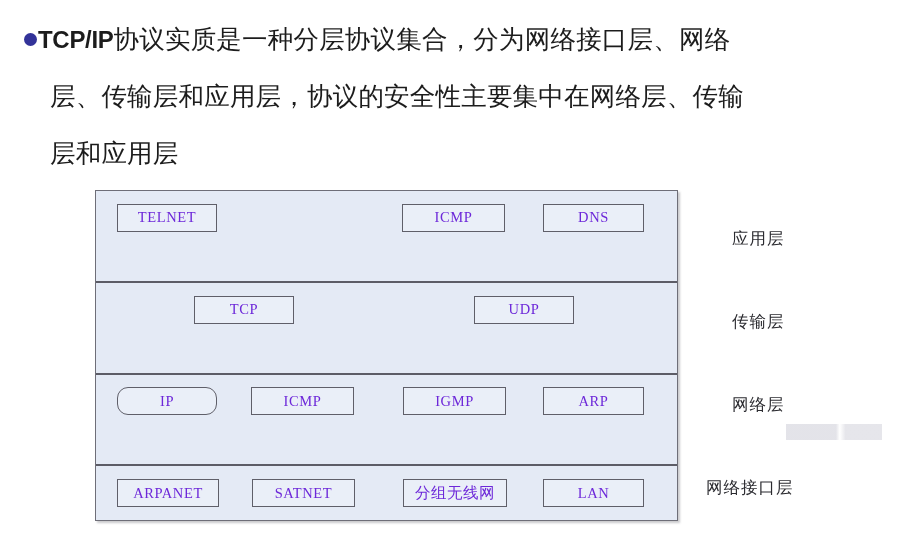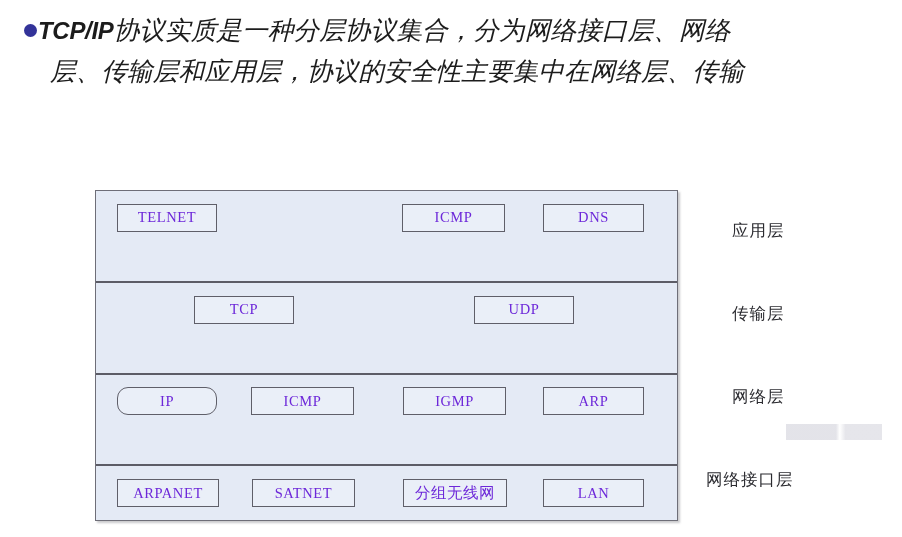--- a/index.html
+++ b/index.html
@@ -15,35 +15,35 @@
     overflow: hidden;
     font-family: "Liberation Serif", "DejaVu Serif", serif;
     color: #1a1a1a;
     -webkit-font-smoothing: antialiased;
   }
 
   
   .bullet-block {
     position: absolute;
     left: 24px;
-    top: 10px;
+    top: 19px;
     width: 856px;
-    font-style: italic;
   }
   .bullet-line {
     display: block;
     font-family: "Liberation Serif", "DejaVu Serif", serif;
     font-size: 25.5px;
     line-height: 41px;
     color: #1c1c1c;
     letter-spacing: 0.2px;
     white-space: nowrap;
   }
   .bullet-line.l2, .bullet-line.l3 {
     padding-left: 26px;
+    margin-top: 16px;
   }
   .bullet-dot {
     display: inline-block;
     width: 13px;
     height: 13px;
     border-radius: 50%;
     background: #333399;
     vertical-align: 2px;
     margin-right: 1px;
   }
@@ -100,21 +100,21 @@
   }
   .proto-box.cjk {
     font-size: 15.5px;
     letter-spacing: 0.5px;
   }
 
   
   .layer-names {
     position: absolute;
     left: 700px;
-    top: 190px;
+    top: 198px;
     width: 190px;
     height: 331px;
     display: flex;
     flex-direction: column;
   }
   .layer-name {
     flex: 1 1 0;
     display: flex;
     align-items: center;
     justify-content: flex-start;
@@ -145,20 +145,21 @@
   }
 </style>
 </head>
 <body>
 
 <div class="bullet-block">
   <span class="bullet-line l1">
     <span class="bullet-dot"></span><span class="lat-bold">TCP/IP</span><span>协议实质是一种分层协议集合，分为网络接口层、网络</span>
   </span>
   <span class="bullet-line l2">层、传输层和应用层，协议的安全性主要集中在网络层、传输</span>
+  <span class="bullet-line l3">层和应用层</span>
 </div>
 
 <div class="diagram-wrap">
   <div class="stack">
 
     <div class="layer-row">
       <div class="proto-box" style="left: 21px; width: 100px;">TELNET</div>
       <div class="proto-box" style="left: 306px; width: 103px;">ICMP</div>
       <div class="proto-box" style="left: 447px; width: 101px;">DNS</div>
     </div>

